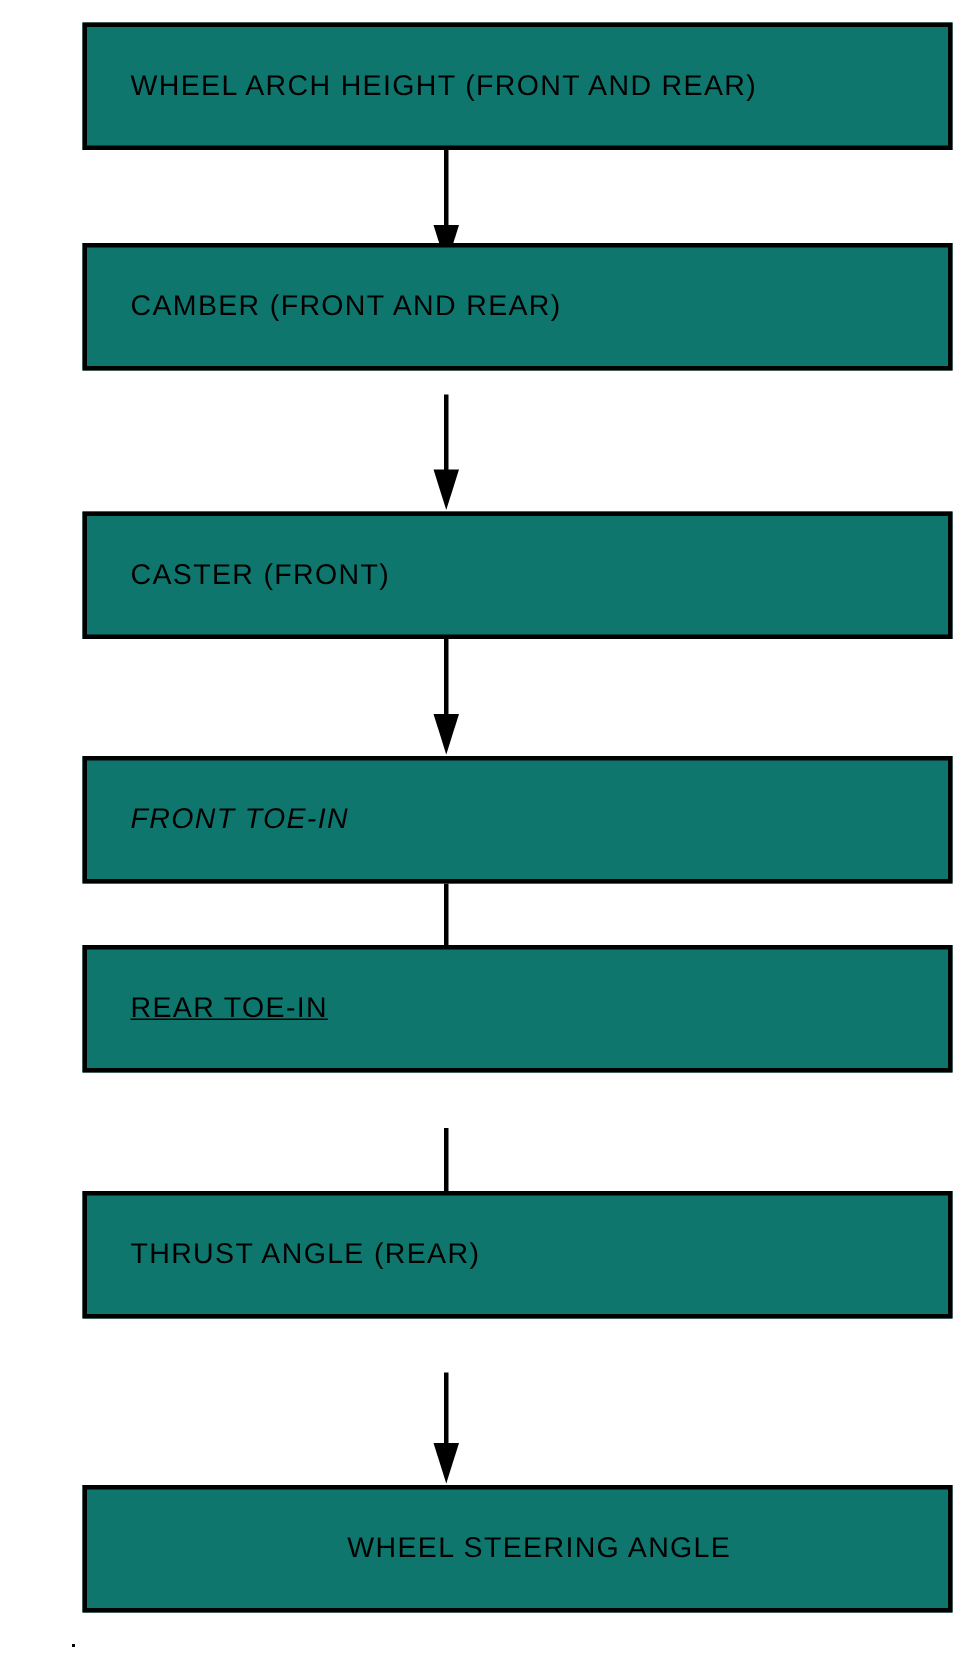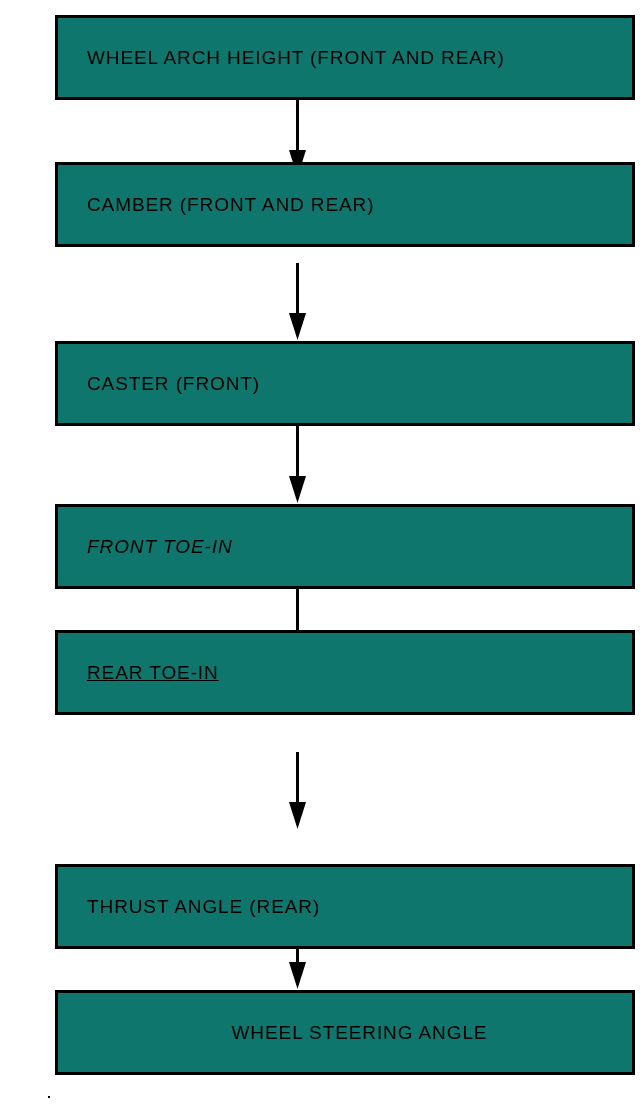--- a/index.html
+++ b/index.html
@@ -122,21 +122,21 @@
   </div>
 
   <div class="node" style="top:504px;font-style:italic;">
     <span class="node-label">FRONT TOE-IN</span>
   </div>
 
   <div class="node" style="top:630px;text-decoration:underline;">
     <span class="node-label">REAR TOE-IN</span>
   </div>
 
-  <div class="node" style="top:864px;">
+  <div class="node" style="top:794px;">
     <span class="node-label">THRUST ANGLE (REAR)</span>
   </div>
 
   <div class="node" style="top:990px;justify-content:center;">
     <span class="node-label">WHEEL STEERING ANGLE</span>
   </div>
 
   <div class="speck"></div>
 
 </div>

